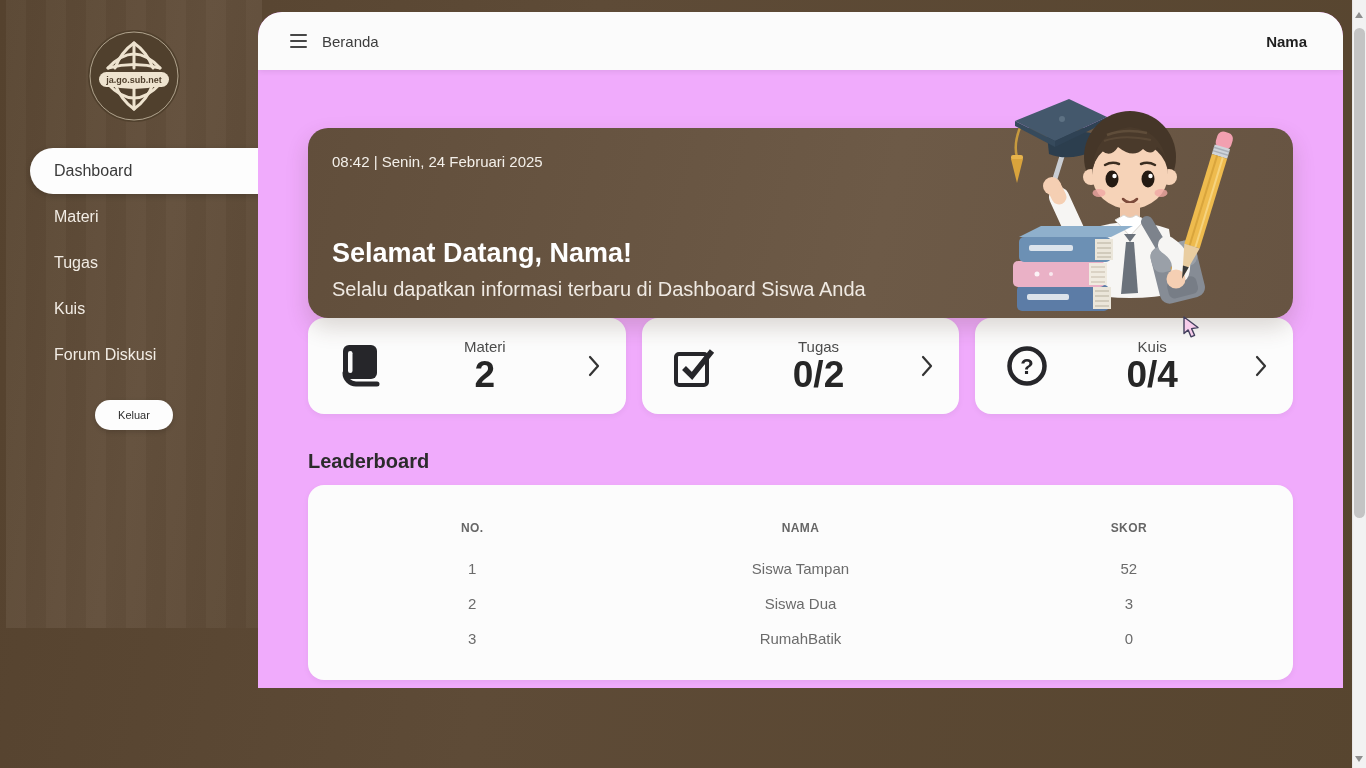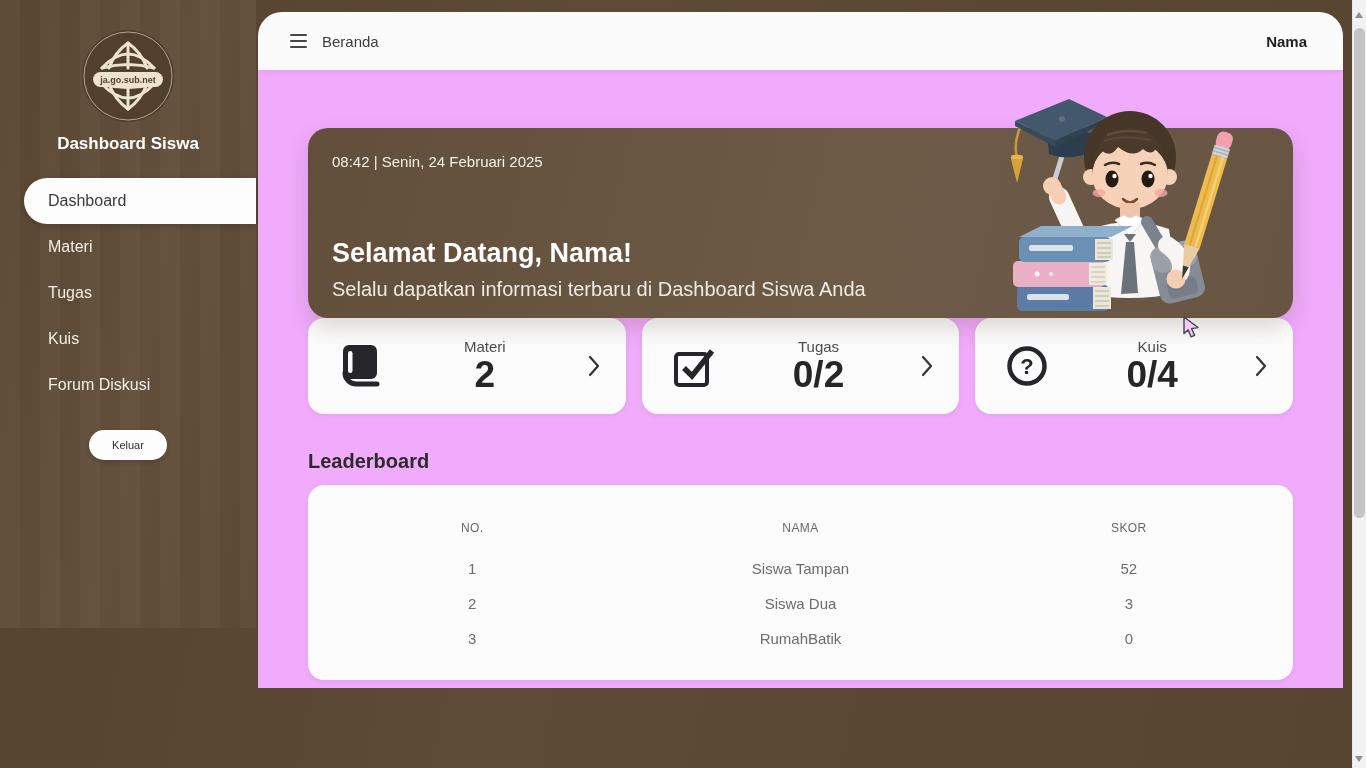--- a/index.html
+++ b/index.html
@@ -6,21 +6,21 @@
   html, body { margin: 0; padding: 0; }
   body {
     width: 1366px; height: 768px; overflow: hidden;
     background: linear-gradient(100deg, #55422e 0%, #5e4b37 40%, #57452f 100%);
     font-family: "Liberation Sans", "DejaVu Sans", sans-serif;
     position: relative;
   }
 
   
   .sidebar {
-    position: absolute; left: 0; top: 0; width: 256px; height: 628px;
+    position: absolute; left: 6px; top: 0; width: 256px; height: 628px;
     background:
       repeating-linear-gradient(90deg, rgba(255,255,255,0.018) 0 20px, rgba(0,0,0,0.022) 20px 40px),
       linear-gradient(100deg, #5a4733 0%, #63503c 55%, #5d4a36 100%);
   }
   .logo-wrap { display: flex; justify-content: center; padding-top: 28px; }
   .sidebar-title { text-align: center; color: #ffffff; font-weight: 700; font-size: 17px; margin-top: 10px; }
   .nav { margin-top: 24px; }
   .nav-item {
     height: 46px; display: flex; align-items: center;
     color: #f2ece4; font-size: 16px; padding-left: 48px; cursor: pointer;
@@ -79,21 +79,21 @@
   .card-mid { flex: 1; display: flex; flex-direction: column; align-items: center; }
   .card-label { font-size: 15px; color: #4c4c4c; }
   .card-value { font-size: 37px; font-weight: 700; color: #262626; line-height: 1.08; }
   .chev { margin-right: 26px; flex: 0 0 auto; }
 
   .lb-card {
     background: #fcfcfc; border-radius: 16px; box-shadow: 0 2px 6px rgba(0,0,0,0.05);
     padding: 30px 0 24px;
   }
   table { width: 100%; border-collapse: collapse; table-layout: fixed; }
-  th { font-size: 12px; color: #666666; font-weight: 400; letter-spacing: 0.4px; padding: 6px 0 16px; text-align: center; }
+  th { font-size: 12px; color: #666666; font-weight: 700; letter-spacing: 0.4px; padding: 6px 0 16px; text-align: center; }
   td { font-size: 15px; color: #6b6b6b; text-align: center; padding: 9px 0; }
 
   
   .cursor { position: absolute; left: 925px; top: 304px; z-index: 9; }
 
   
   .scrollbar {
     position: absolute; right: 0; top: 0; width: 14px; height: 768px;
     background: #f2f2f2; border-left: 1px solid #e7e7e7;
   }
@@ -120,21 +120,20 @@
         <path d="M22,56 Q48,84 74,56"></path>
         <path d="M48,81 Q35,72 29,56"></path>
         <path d="M48,81 Q61,72 67,56"></path>
         <path d="M48,81 L48,56"></path>
         <path d="M22,56 Q48,63 74,56"></path>
       </g>
       <rect x="13" y="44" width="70" height="15" rx="7.5" fill="#eee3cf"></rect>
       <text x="48" y="55" text-anchor="middle" font-size="9" font-weight="700" fill="#50402d">ja.go.sub.net</text>
     </svg>
   </div>
-  <div class="sidebar-title">Dashboard Siswa</div>
 
   <nav class="nav">
     <div class="nav-item active">
       <span>Dashboard</span>
     </div>
     <div class="nav-item">
       <span>Materi</span>
     </div>
     <div class="nav-item">
       <span>Tugas</span>

